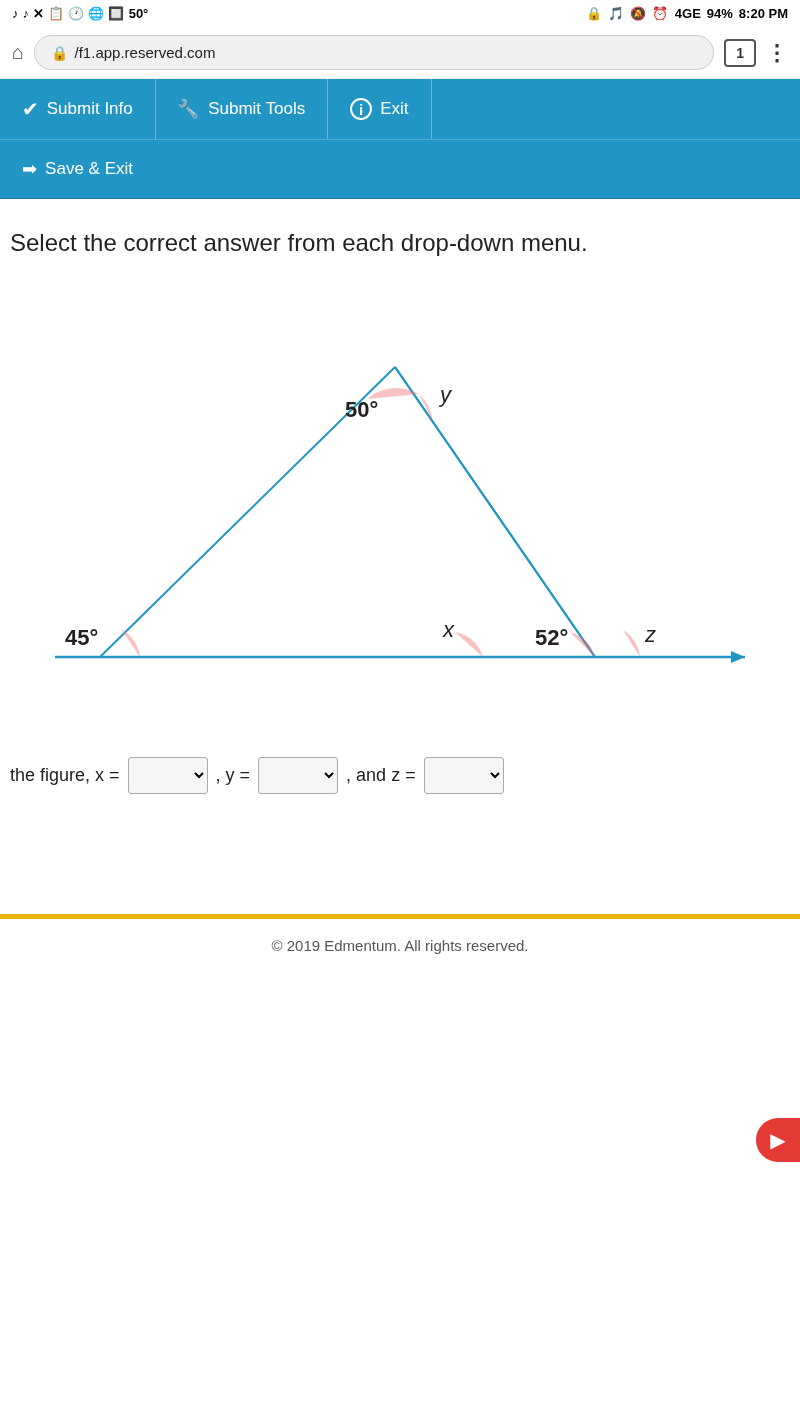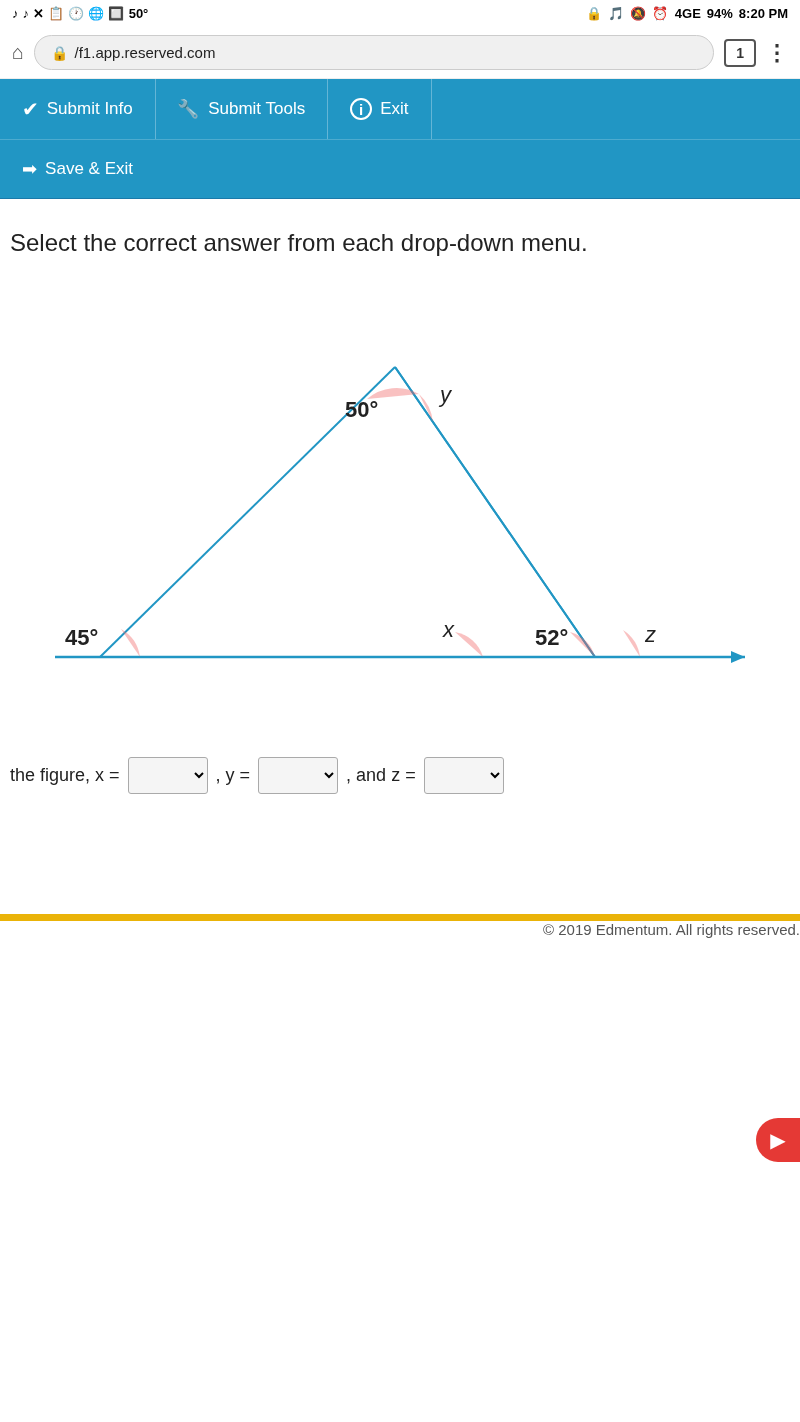--- a/index.html
+++ b/index.html
@@ -146,24 +146,25 @@
       display: flex;
       align-items: center;
       justify-content: center;
       color: white;
       font-size: 20px;
       cursor: pointer;
     }
 
     
     .footer {
-      text-align: right;
+      text-align: center;
+      padding: 18px;
       font-size: 15px;
       color: #555;
-      border-top: 7px solid #eab308;
+      border-top: 5px solid #eab308;
       margin-top: 80px;
     }
   </style>
 </head>
 <body>
 
 <div class="status-bar">
   <div class="status-left">
     <span>♪</span>
     <span>♪</span>

